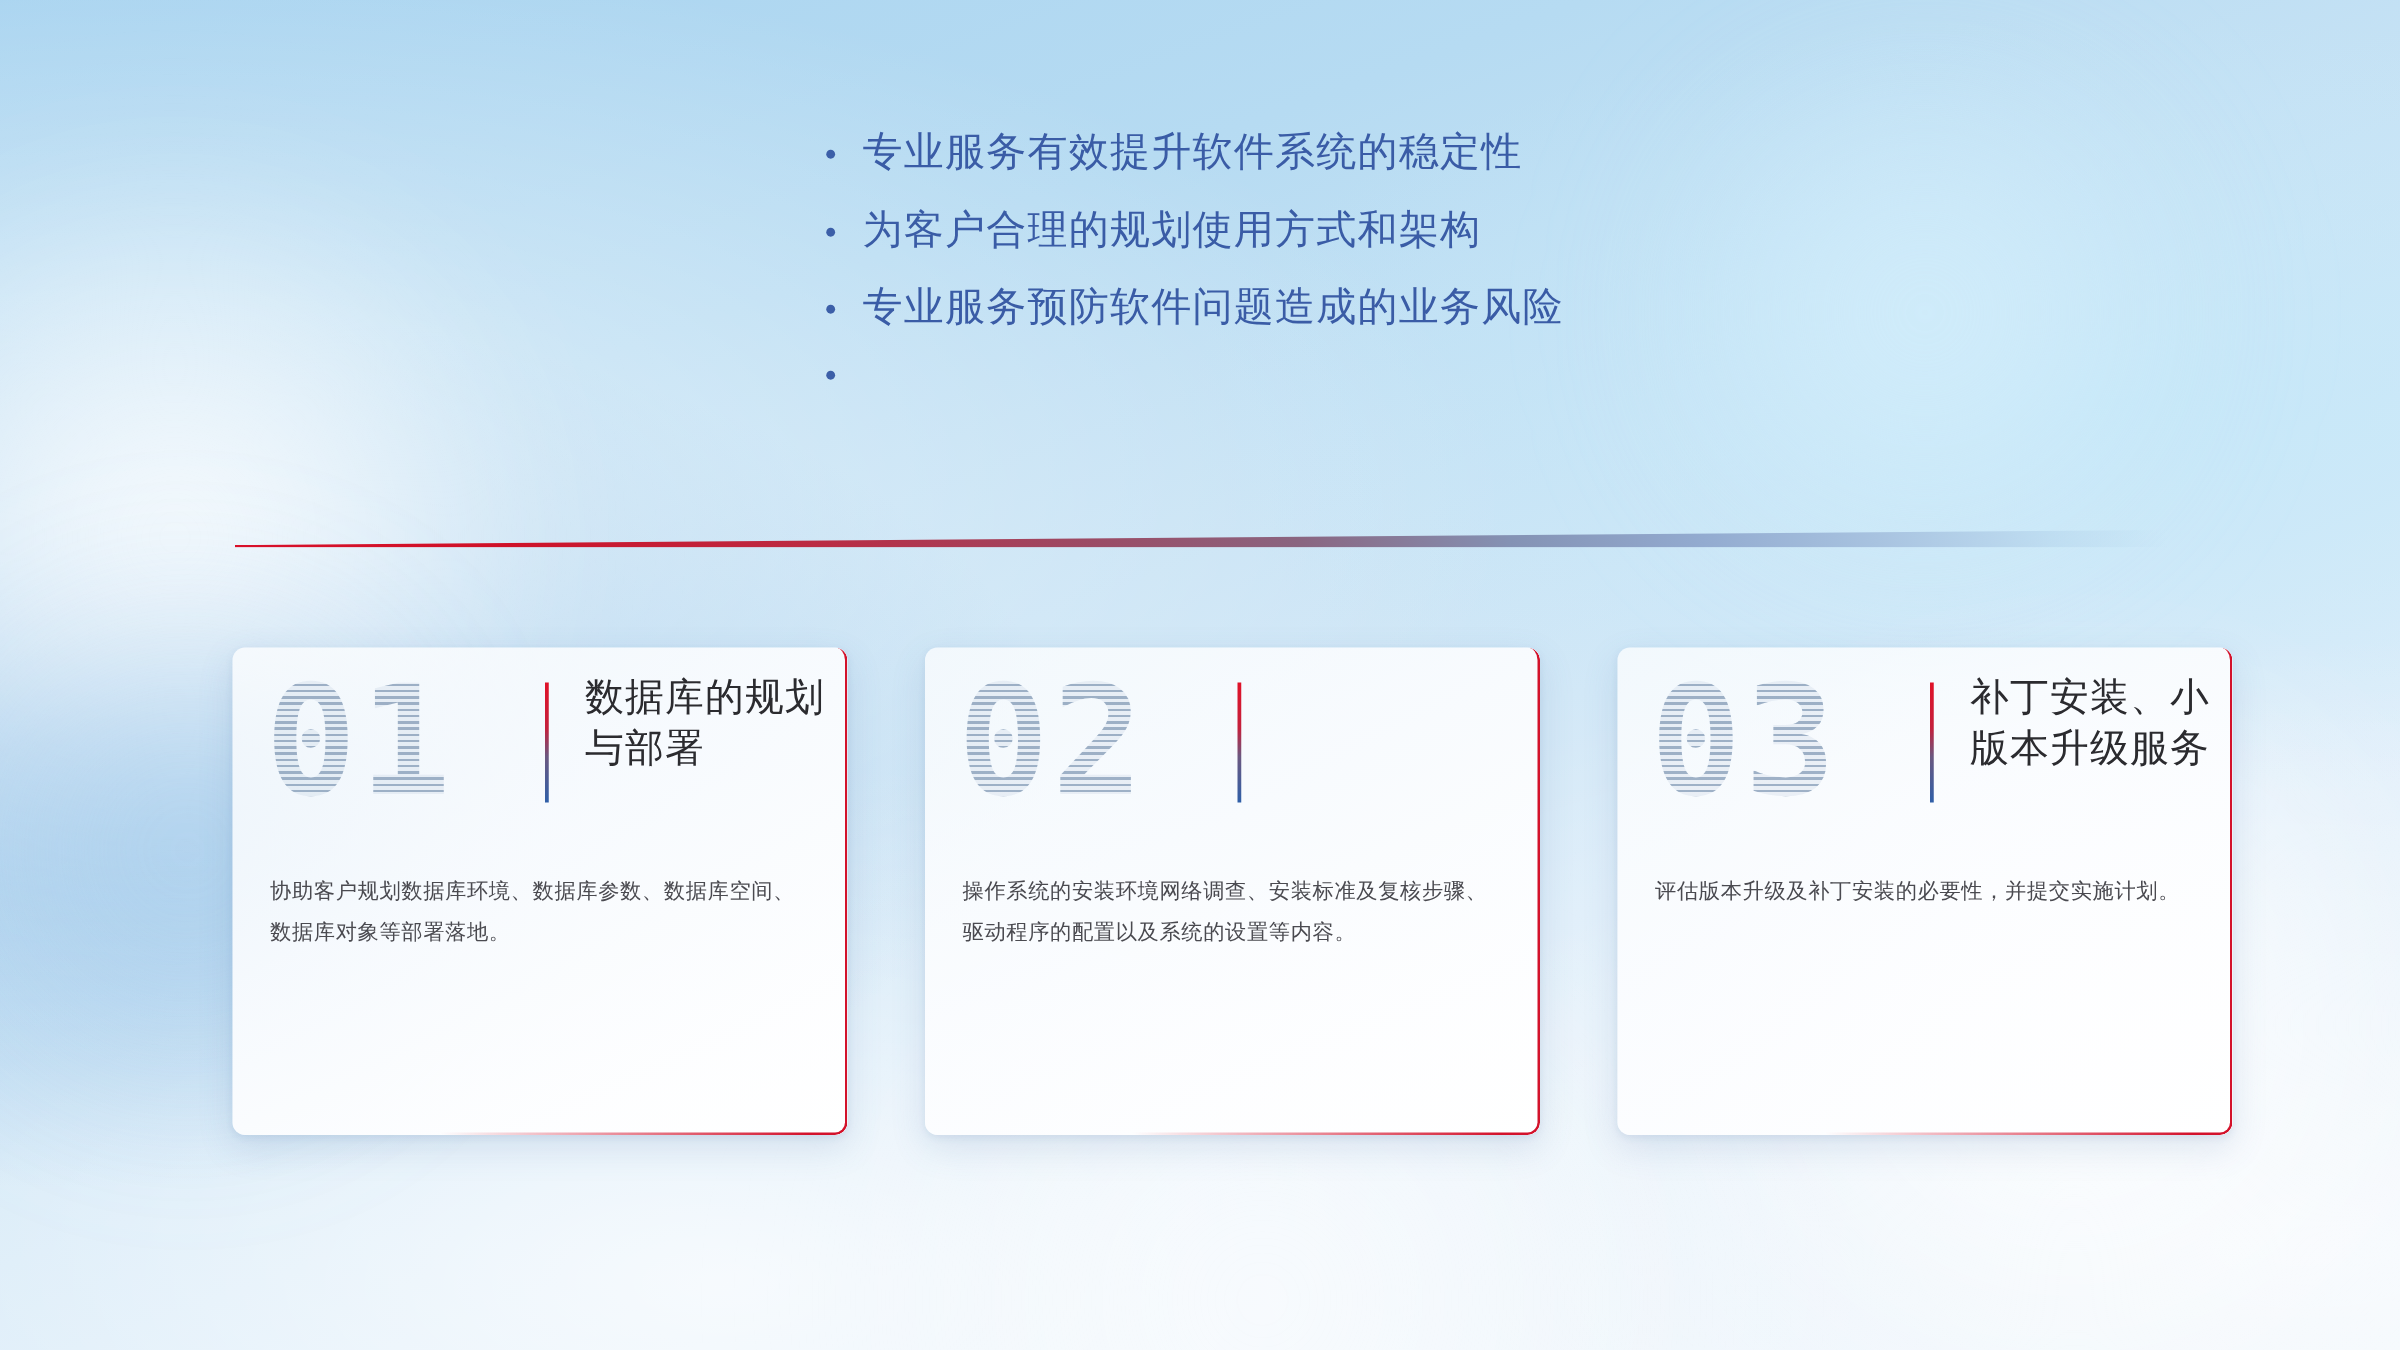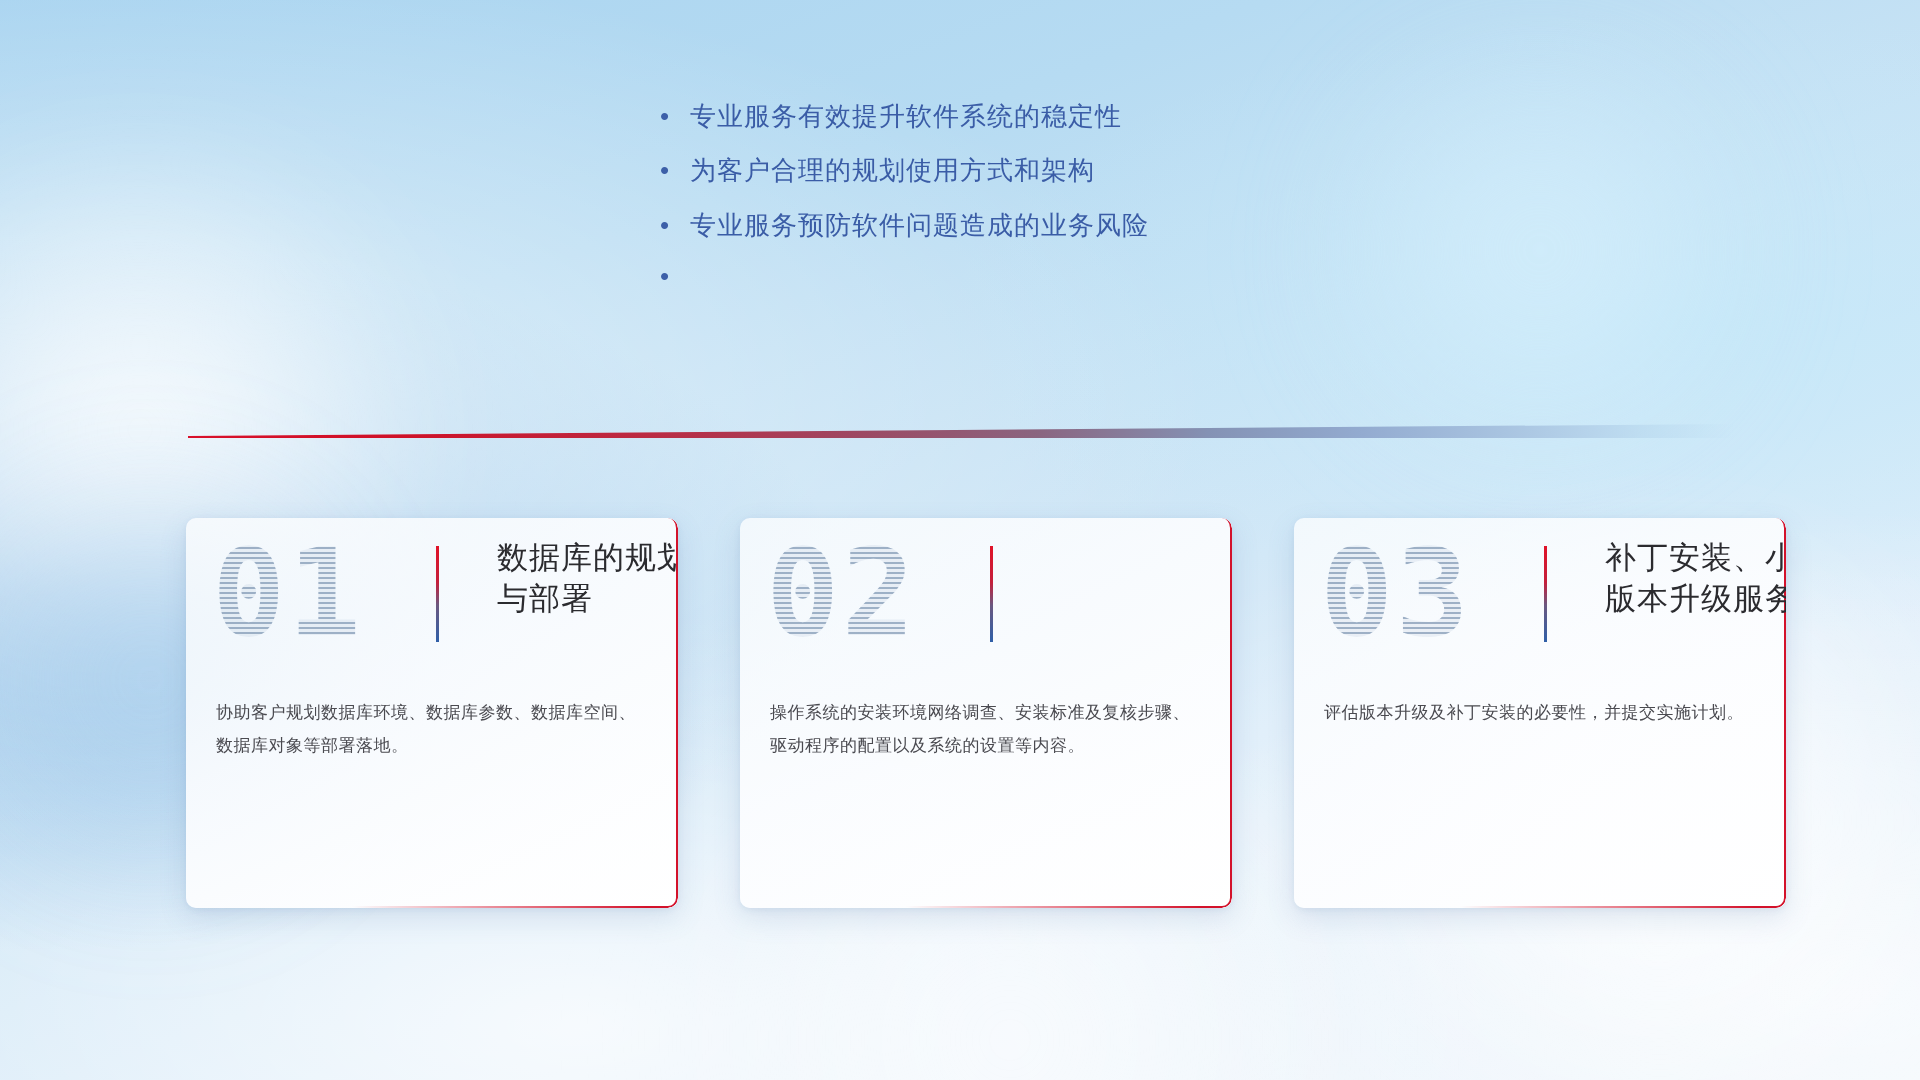--- a/index.html
+++ b/index.html
@@ -37,22 +37,22 @@
     position:absolute;left:660px;top:100px;width:780px;
   }
   .bullet-row{
     display:flex;align-items:baseline;margin-bottom:20px;
   }
   .bullet-dot{
     width:30px;flex:0 0 30px;color:#3c5fa8;font-size:26px;line-height:1;
     text-align:left;
   }
   .bullet-text{
-    font-size:26px;line-height:1.32;color:#3a5ca6;letter-spacing:1px;
-    font-family:Liberation Serif, serif;
+    font-size:32px;line-height:1.32;color:#3a5ca6;letter-spacing:1px;
+    font-family:Liberation Sans, sans-serif;
     white-space:nowrap;
   }
 
   
   .divider-wrap{
     position:absolute;left:188px;top:424px;width:1546px;height:14px;
   }
   .divider{
     position:absolute;left:0;top:0;width:100%;height:14px;
     background:linear-gradient(90deg,
@@ -112,21 +112,20 @@
   }
   .title-rule{
     position:absolute;left:250px;top:28px;width:3px;height:96px;
     background:linear-gradient(180deg,#e01228 0%,#c4203c 38%,#6a5880 62%,#2f5fa8 100%);
   }
   .card-title{
     position:absolute;left:282px;top:20px;width:200px;
     font-size:31px;line-height:1.32;color:#2b2b2f;
     letter-spacing:1px;
     font-family:"Liberation Sans","DejaVu Sans",sans-serif;
-    margin-left:29px;
   }
   .card-body{
     position:absolute;left:30px;top:178px;width:434px;
     font-size:17px;line-height:1.95;color:#4a4a50;
     letter-spacing:.5px;
     font-family:"Liberation Sans","DejaVu Sans",sans-serif;
   }
 </style>
 </head>
 <body>

